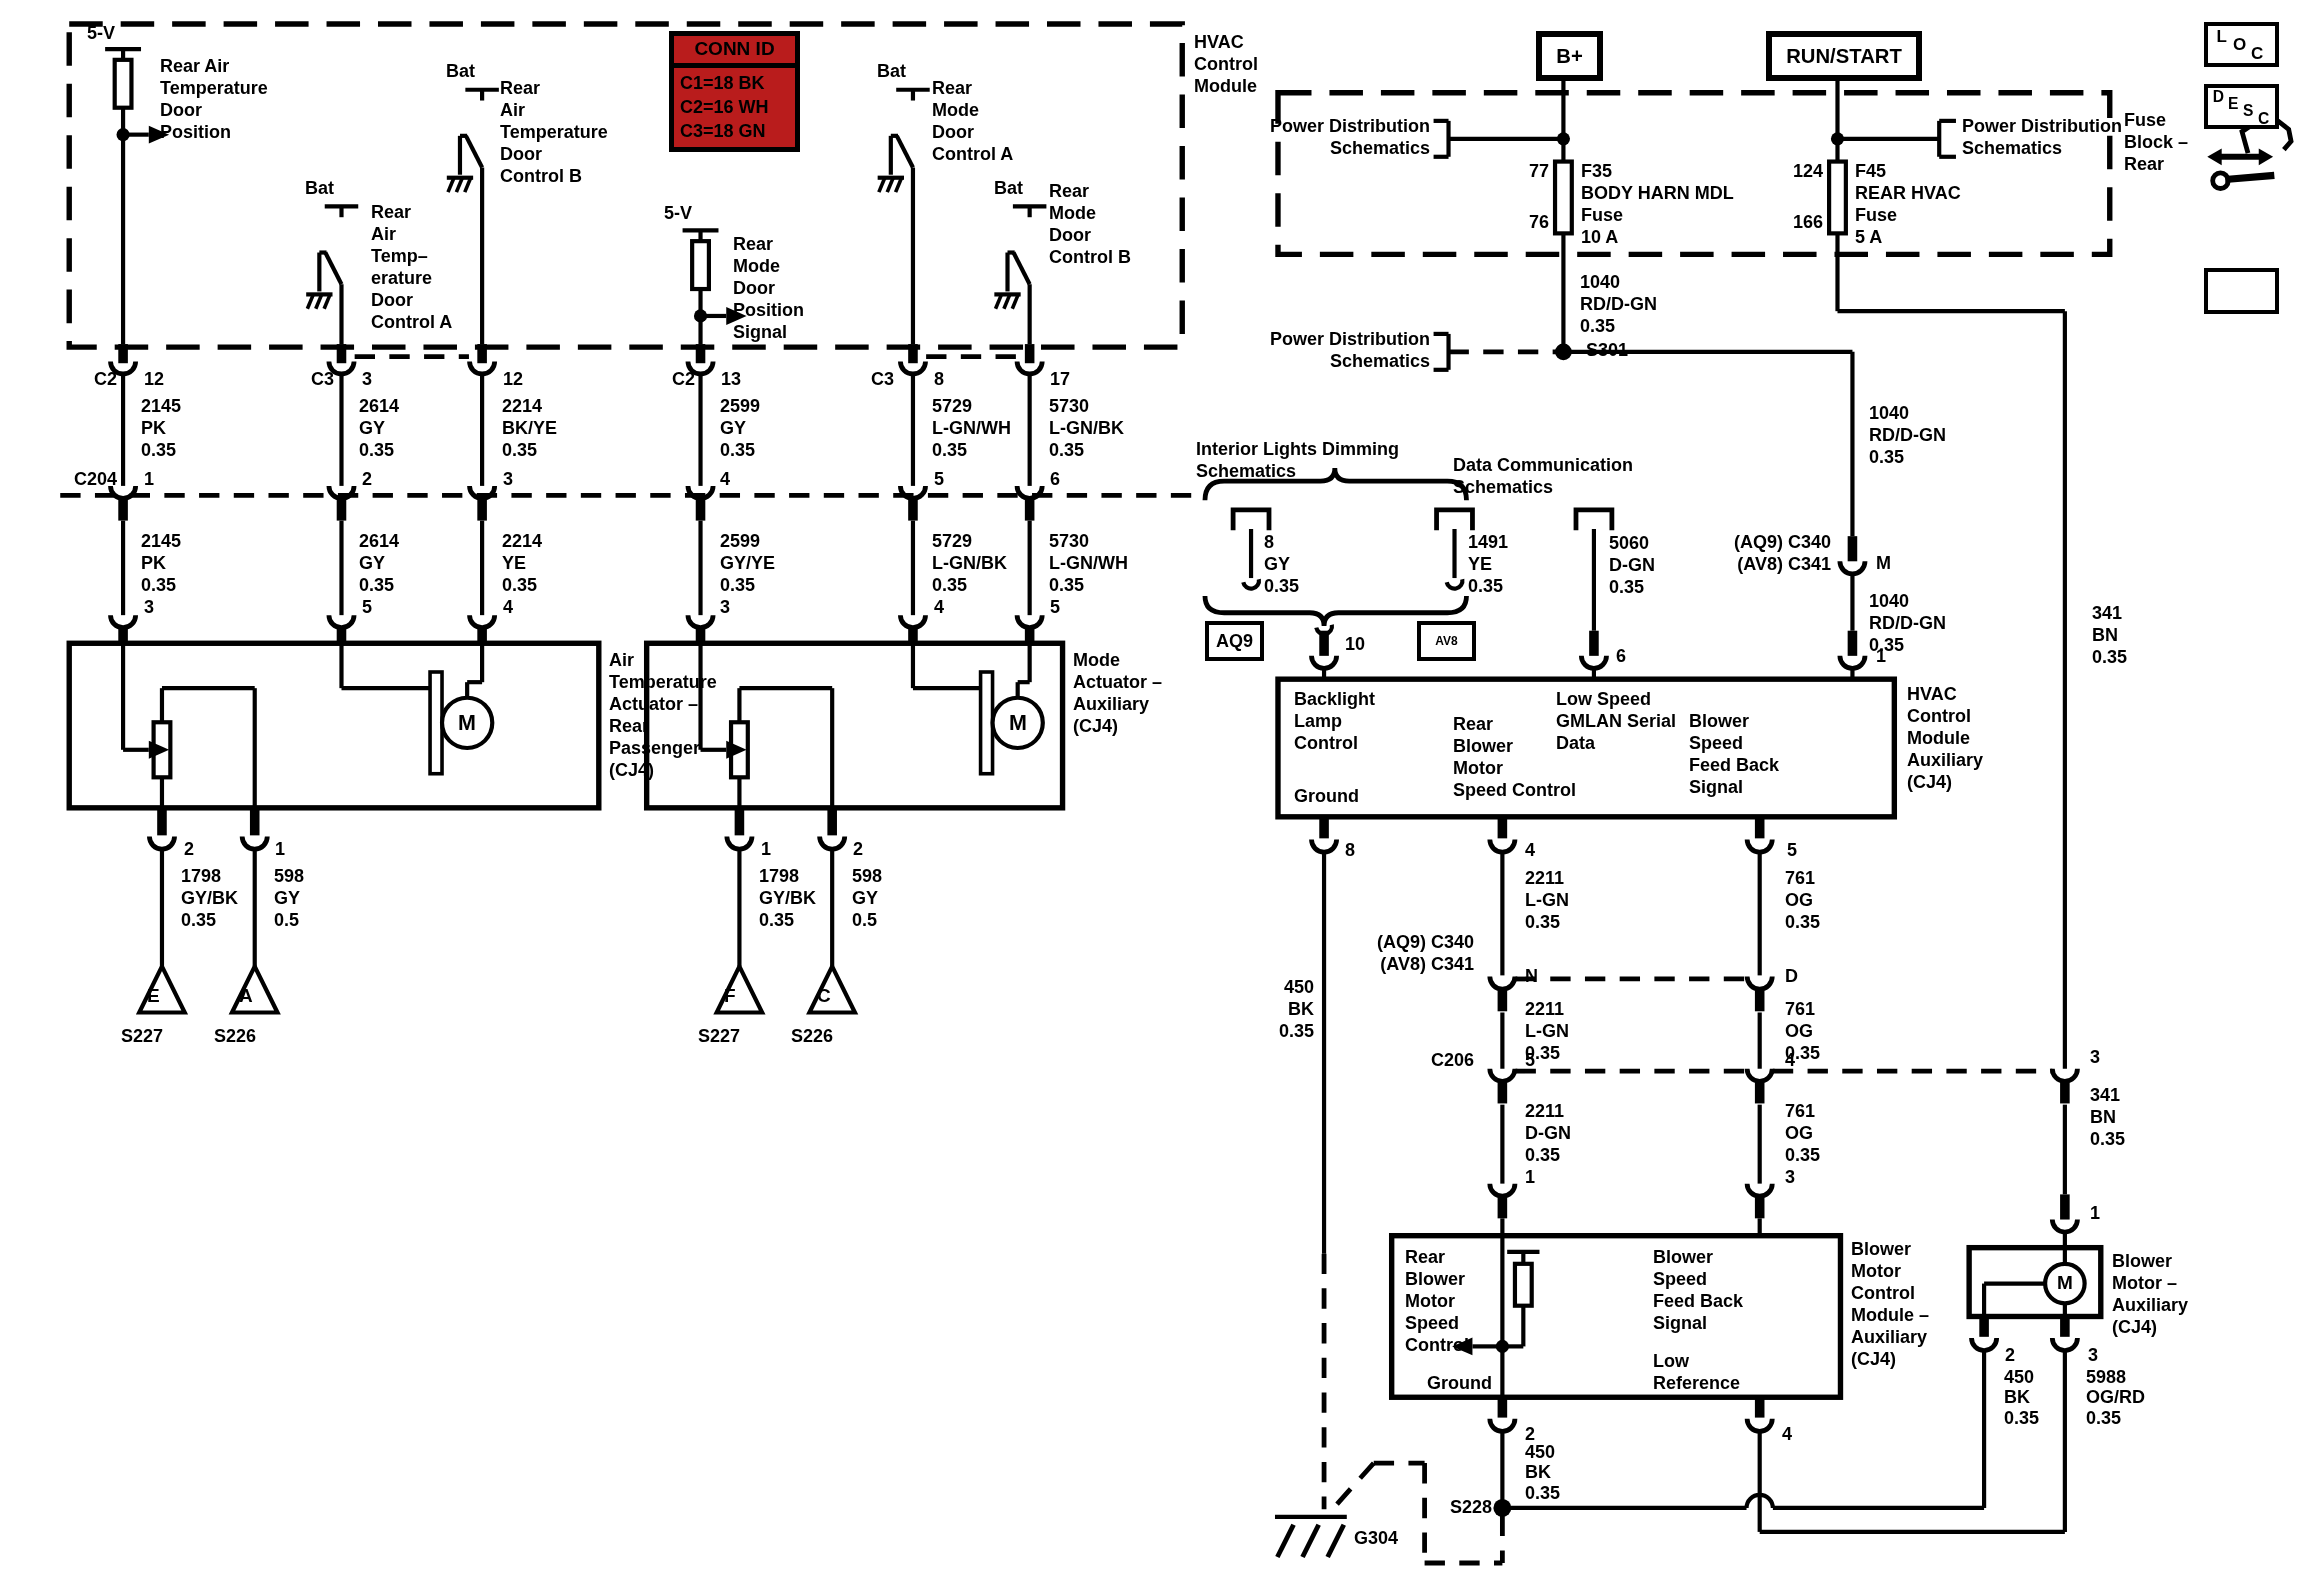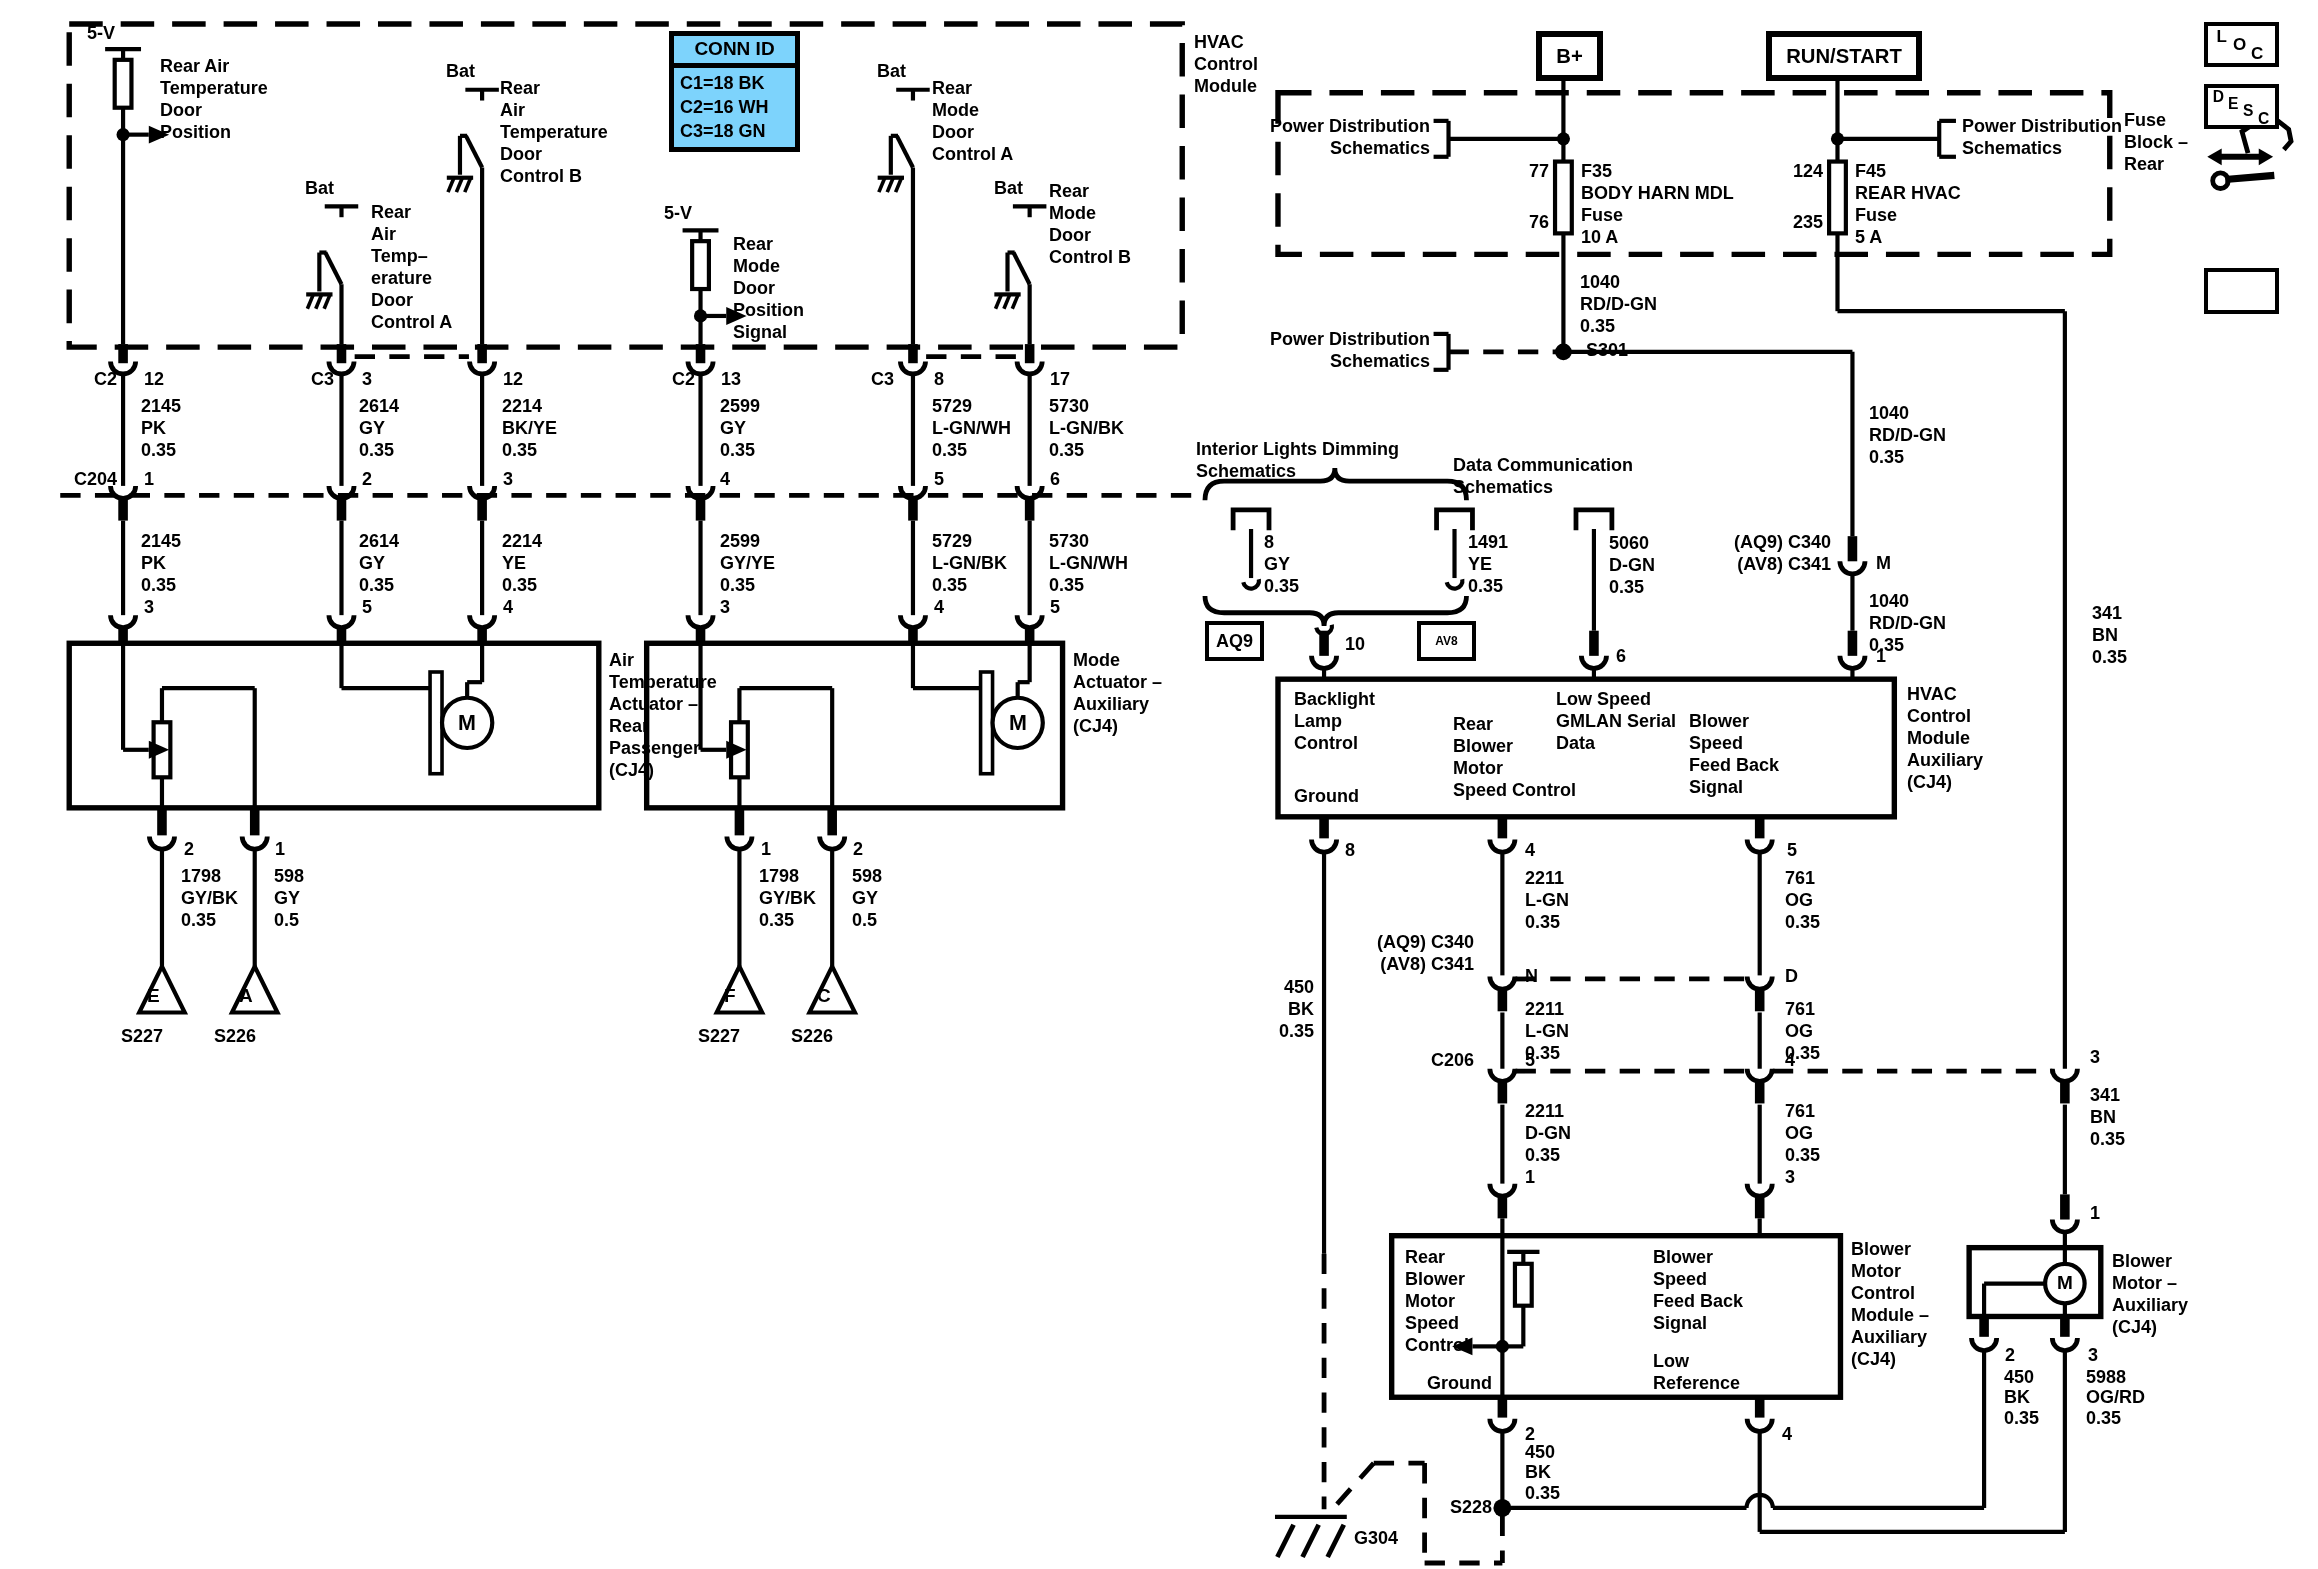--- a/index.html
+++ b/index.html
@@ -4,21 +4,21 @@
 <style>
   html,body{margin:0;padding:0;background:#fff;}
   #page{position:relative;width:2319px;height:1569px;background:#fff;overflow:hidden;
         font-family:"Liberation Sans",sans-serif;color:#000;}
   #wires{position:absolute;left:0;top:0;width:2319px;height:1569px;}
   .L{position:absolute;white-space:pre-line;font-size:18px;line-height:22px;font-weight:600;}
   .R{position:absolute;white-space:pre-line;font-size:18px;line-height:22px;font-weight:600;text-align:right;}
   .C{position:absolute;white-space:pre-line;font-size:18px;line-height:22px;font-weight:600;}
   .box{position:absolute;border:6px solid #000;background:#fff;text-align:center;font-weight:700;}
   .sbox{position:absolute;border:4.2px solid #000;background:#fff;text-align:center;font-weight:700;}
-  .connid{position:absolute;border:5.4px solid #000;background:#7dd3fc;}
+  .connid{position:absolute;border:5.4px solid #000;background:#b91c1c;}
   .connid .t{border-bottom:5.4px solid #000;text-align:center;font-weight:700;font-size:19px;padding:2.4px 0;}
   .connid .r{padding:3.6px 6px;font-weight:600;font-size:18px;line-height:24px;white-space:pre-line;}
   .nav{position:absolute;border:4.8px solid #000;background:#fff;}
   .nav span{position:absolute;font-weight:700;}
   .m{position:absolute;font-weight:700;text-align:center;}
 </style>
 </head>
 <body>
 
 <div id="page">
@@ -467,21 +467,21 @@
 Schematics</div>
   <div class="L" style="left:1962px;top:115px">Power Distribution
 Schematics</div>
   <div class="R" style="right:770px;top:160px">77</div>
   <div class="R" style="right:770px;top:211px">76</div>
   <div class="L" style="left:1581px;top:160px">F35
 BODY HARN MDL
 Fuse
 10 A</div>
   <div class="R" style="right:496px;top:160px">124</div>
-  <div class="R" style="right:496px;top:211px">235</div>
+  <div class="R" style="right:496px;top:211px">166</div>
   <div class="L" style="left:1855px;top:160px">F45
 REAR HVAC
 Fuse
 5 A</div>
   <div class="L" style="left:2124px;top:109px">Fuse
 Block –
 Rear</div>
   <div class="L" style="left:1580px;top:271px">1040
 RD/D-GN
 0.35</div>

